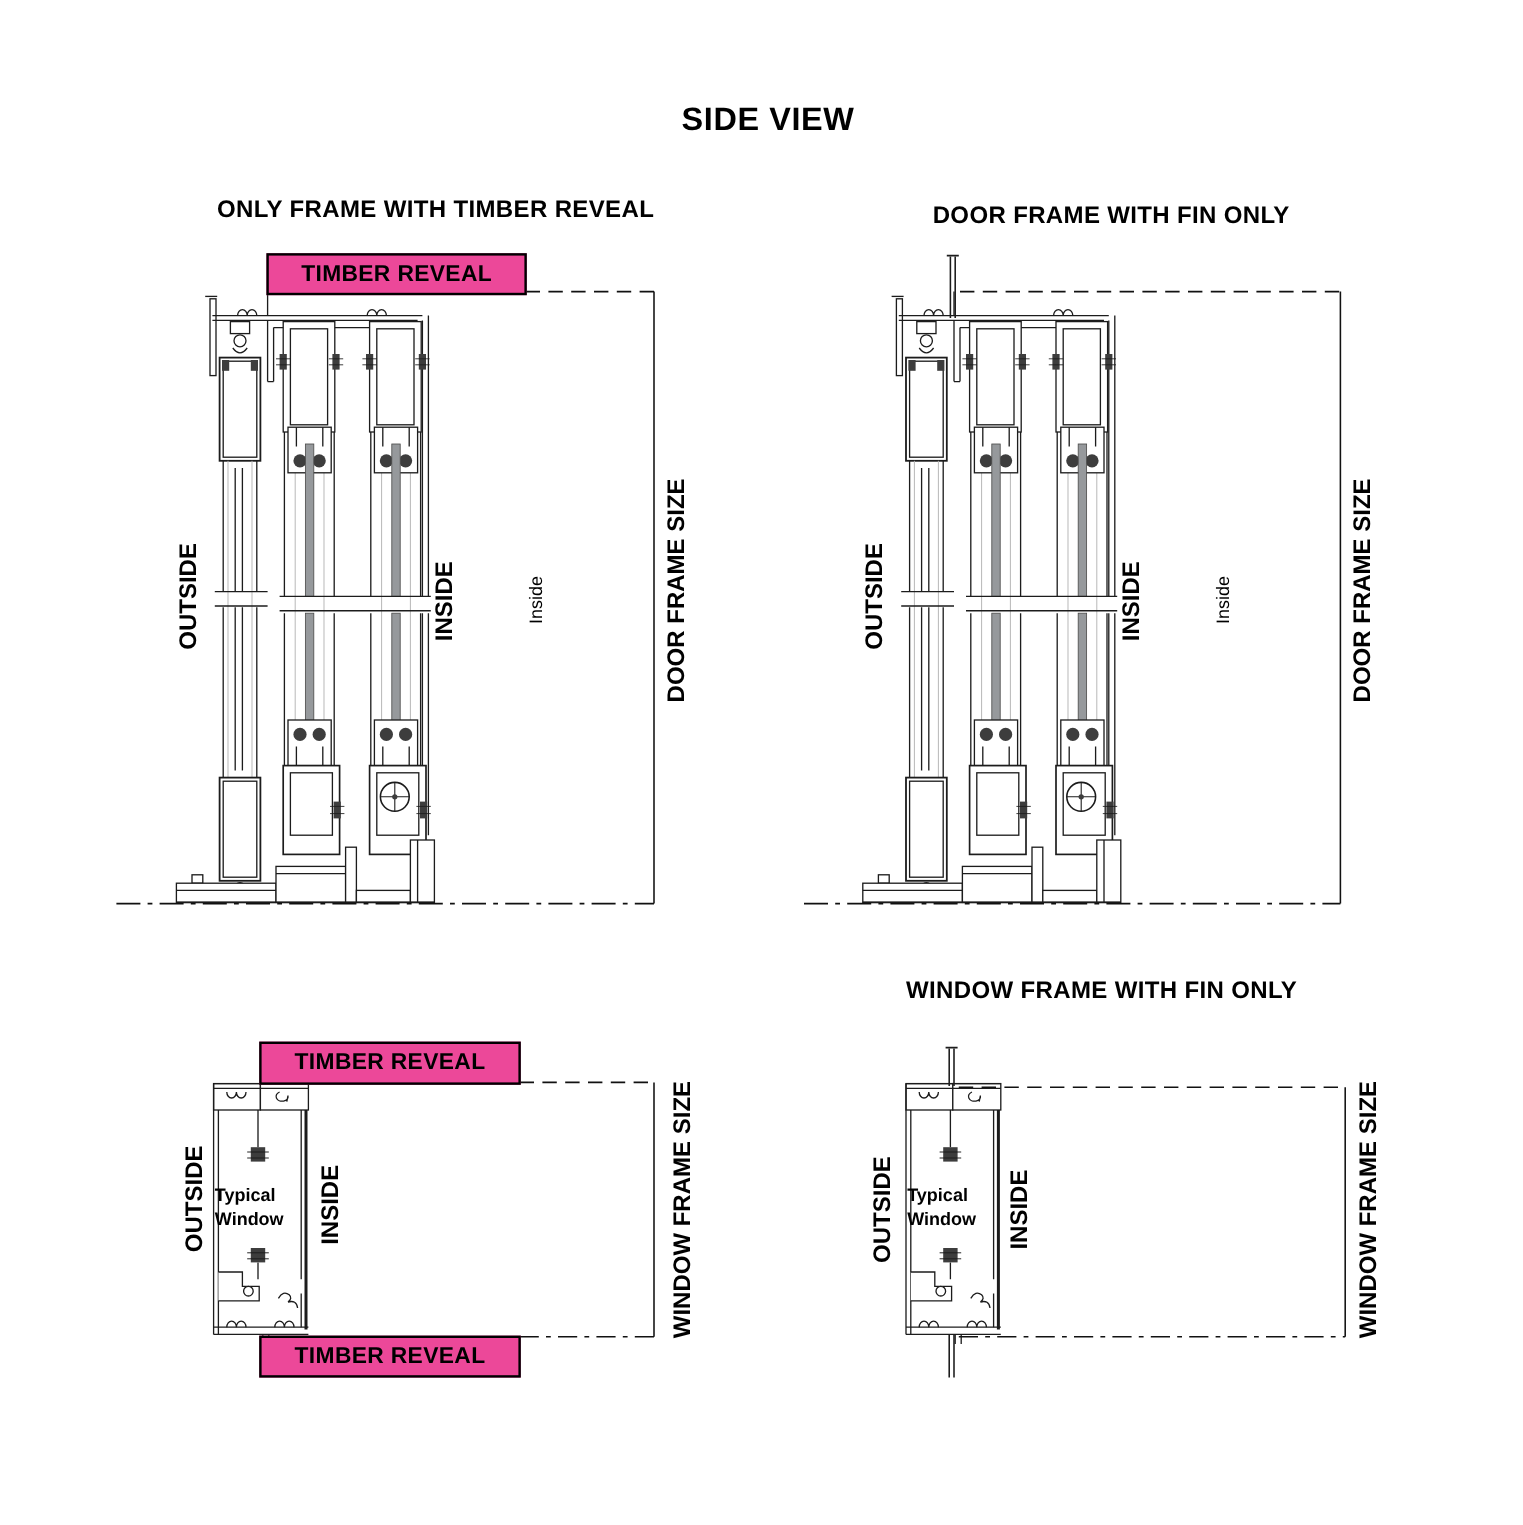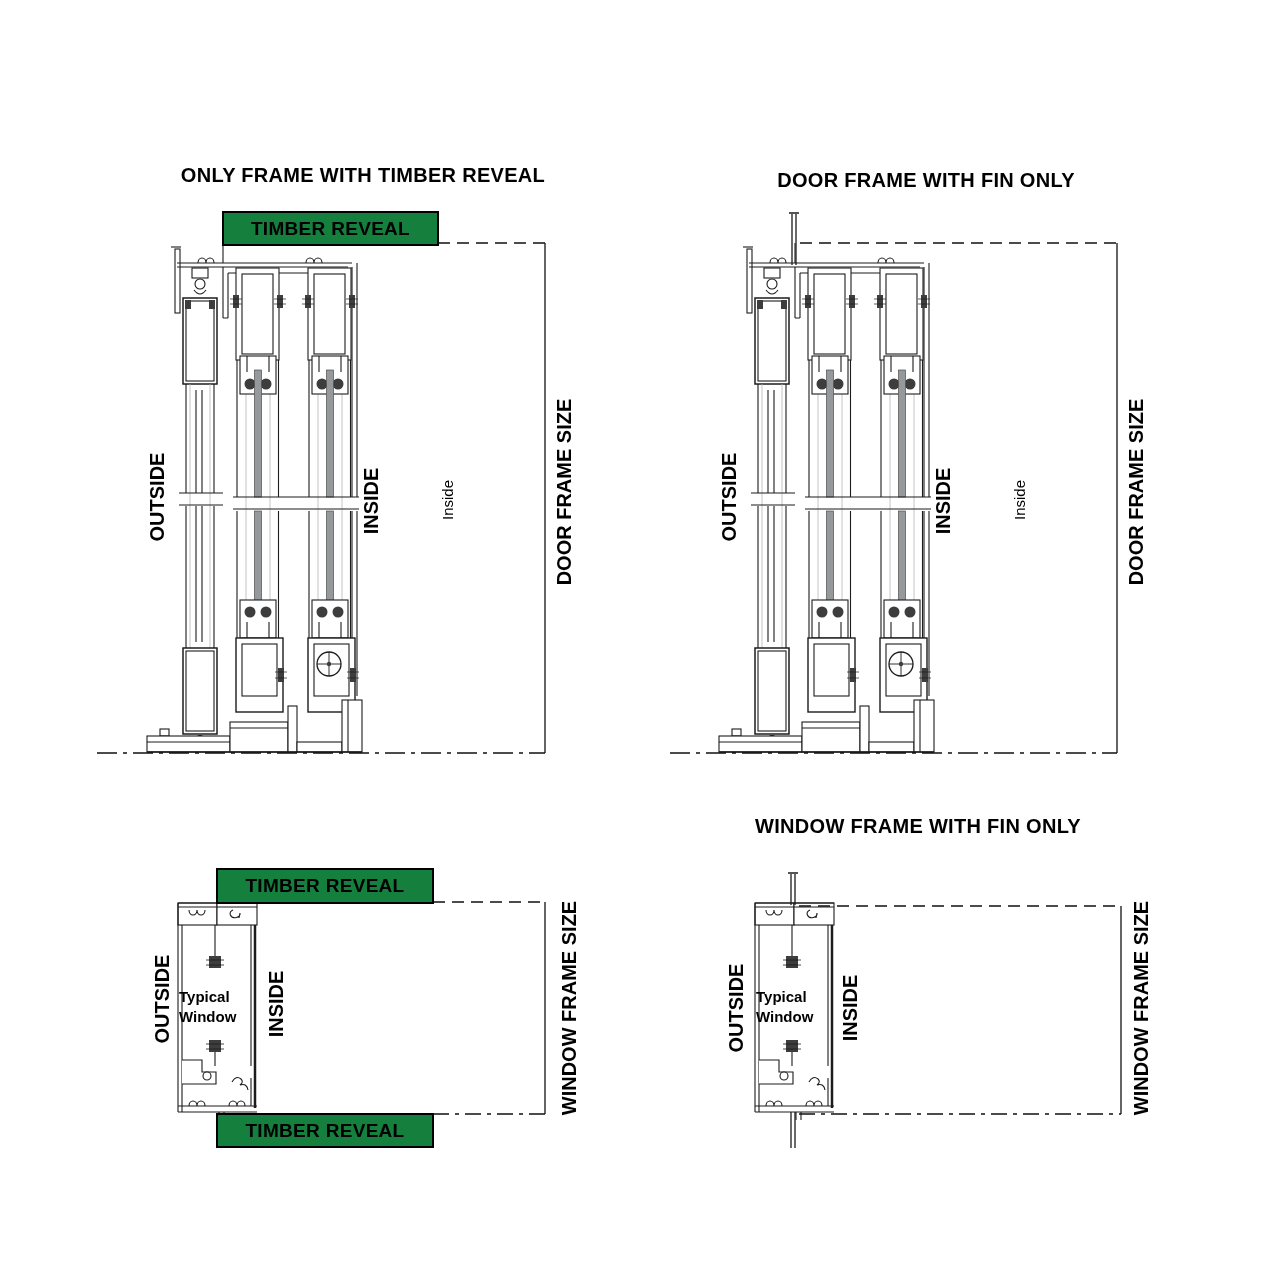--- a/index.html
+++ b/index.html
@@ -3,21 +3,21 @@
 <meta charset="utf-8">
 <style>
   html,body{margin:0;padding:0;background:#fff;}
   #page{position:relative;width:1269px;height:1271px;background:#fff;overflow:hidden;
         font-family:"Liberation Sans",sans-serif;color:#000;}
   #drawing-svg{position:absolute;left:0;top:0;z-index:1;}
   .ptitle{position:absolute;z-index:2;font-weight:bold;font-size:20px;letter-spacing:.3px;
           text-align:center;white-space:nowrap;}
   #main-title{position:absolute;z-index:2;font-weight:bold;font-size:27px;letter-spacing:.5px;
           text-align:center;white-space:nowrap;width:400px;left:440px;top:84px;}
-  .tbox{position:absolute;z-index:3;border:2.5px solid #000;background:#15803d;
+  .tbox{position:absolute;z-index:3;border:2.5px solid #000;background:#ec4899;
         display:flex;align-items:center;justify-content:center;
         font-weight:bold;font-size:19px;letter-spacing:.3px;white-space:nowrap;}
   .vlabel{position:absolute;z-index:2;height:24px;display:flex;align-items:center;justify-content:center;
           transform:rotate(-90deg);transform-origin:50% 50%;white-space:nowrap;
           font-weight:bold;font-size:20px;}
   .vlabel.small{font-weight:normal;font-size:15px;}
   .vlabel.dim{font-size:20px;}
   .note{position:absolute;z-index:2;font-weight:bold;font-size:15px;line-height:1.3;
         text-align:left;}
 </style>
@@ -149,20 +149,21 @@
     <g>
       <use xlink:href="#winSec" href="#winSec" transform="translate(577,0)"></use>
       <path d="M791,874 V905 M795,874 V905 M788,873 H798" stroke="#1c1c1c" stroke-width="1.3"></path>
       <path d="M791,1112 V1148 M795,1112 V1148" stroke="#1c1c1c" stroke-width="1.3"></path>
       <path d="M799,906 H1121" stroke="#111" stroke-width="1.3" stroke-dasharray="12,7"></path>
       <path d="M1121,906 V1114" stroke="#111" stroke-width="1.3"></path>
       <path d="M799,1114 H1121" stroke="#111" stroke-width="1.3" stroke-dasharray="16,6,4,6"></path>
     </g>
   </svg>
 
+  <div id="main-title">SIDE VIEW</div>
 
   <div class="ptitle" style="left:113px;top:164px;width:500px;">ONLY FRAME WITH TIMBER REVEAL</div>
   <div class="ptitle" style="left:676px;top:169px;width:500px;">DOOR FRAME WITH FIN ONLY</div>
   <div class="ptitle" style="left:668px;top:815px;width:500px;">WINDOW FRAME WITH FIN ONLY</div>
 
   <div class="tbox" style="left:222px;top:211px;width:213px;height:31px;">TIMBER REVEAL</div>
   <div class="tbox" style="left:216px;top:868px;width:214px;height:32px;">TIMBER REVEAL</div>
   <div class="tbox" style="left:216px;top:1113px;width:214px;height:31px;">TIMBER REVEAL</div>
 
   <div class="vlabel" style="left:102px;top:485px;width:110px;">OUTSIDE</div>

